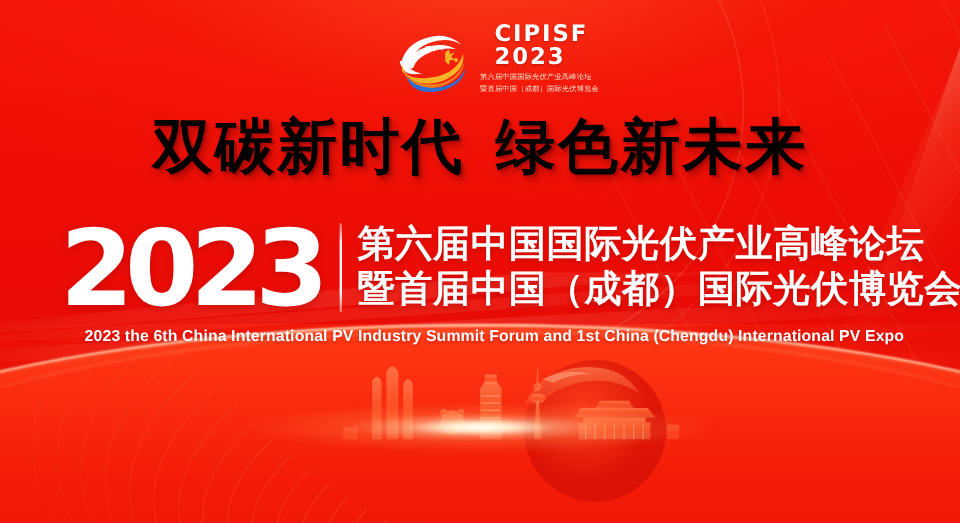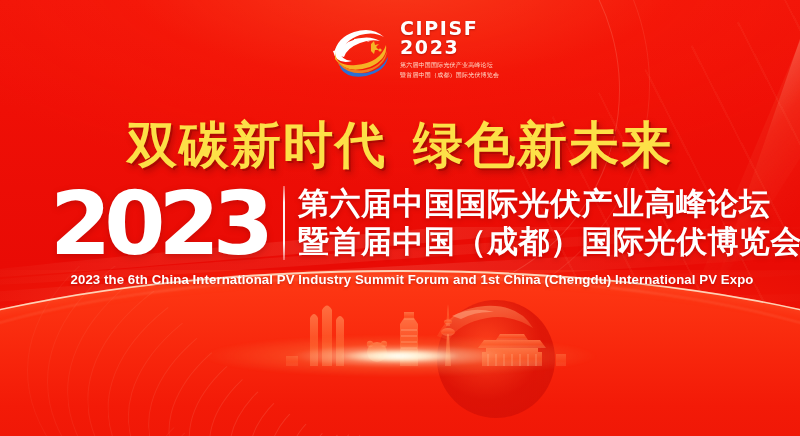--- a/index.html
+++ b/index.html
@@ -135,43 +135,43 @@
     display:flex;align-items:center;gap:8px;
   }
   .emblem{position:relative;width:62px;height:60px;flex:0 0 62px;}
   .emblem svg{display:block;}
   .logo-txt{display:flex;flex-direction:column;gap:1px;padding-top:4px;}
   .logo-en1,.logo-en2{
     color:#ffffff;font-weight:700;line-height:1.0;
     font-size:19px;letter-spacing:1.6px;
     font-family:"DejaVu Sans","Liberation Sans",sans-serif;
     text-shadow:0 1px 2px rgba(120,0,0,.45);
+    margin-left:12px;
   }
   .logo-en2{letter-spacing:2.1px;}
   .logo-cn1,.logo-cn2{
     color:#ffe9d8;font-size:6px;line-height:1.45;letter-spacing:.2px;
     white-space:nowrap;opacity:.95;
   }
   .logo-cn1{margin-top:3px;}
 
   
   .headline{
     position:absolute;left:0;right:0;top:96px;text-align:center;
   }
   .headline .cn{
     display:inline-block;
-    font-family:Liberation Mono, monospace;
+    font-family:Liberation Serif, serif;
     font-weight:700;
     font-size:50px;line-height:1.05;
-    color:#fde047;
+    color:#000000;
     letter-spacing:2px;
     text-shadow:
       2px 2px 0 rgba(150,8,4,.55),
       3px 4px 6px rgba(110,0,0,.45);
-    margin-top: 27px;
   }
   .headline .cn .gap{display:inline-block;width:26px;}
   .headline .en{
     margin-top:5px;
     font-size:17.5px;font-weight:400;
     color:#ffffff;letter-spacing:3.4px;
     text-shadow:0 1px 3px rgba(140,0,0,.45);
     white-space:nowrap;
   }
 

